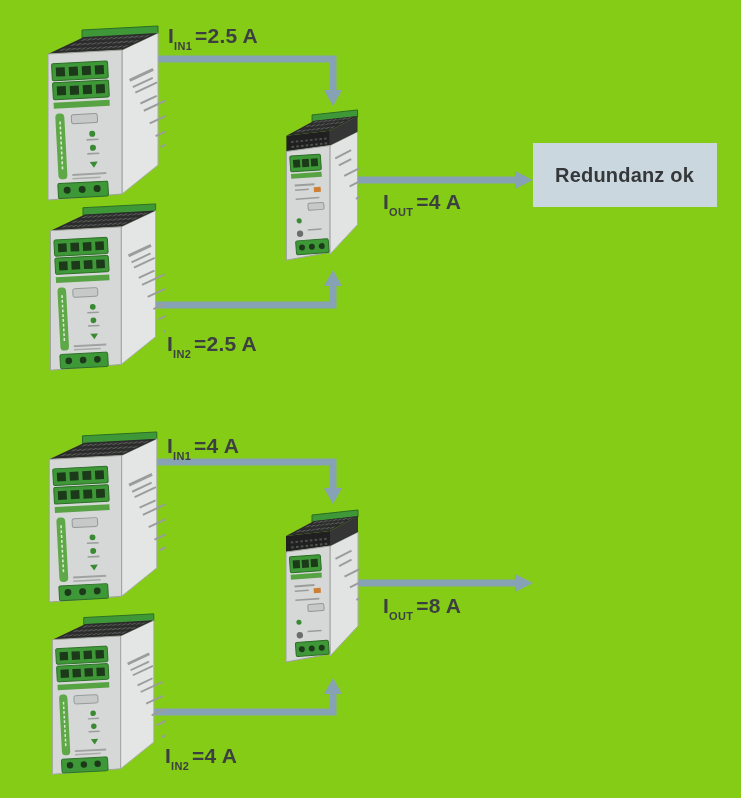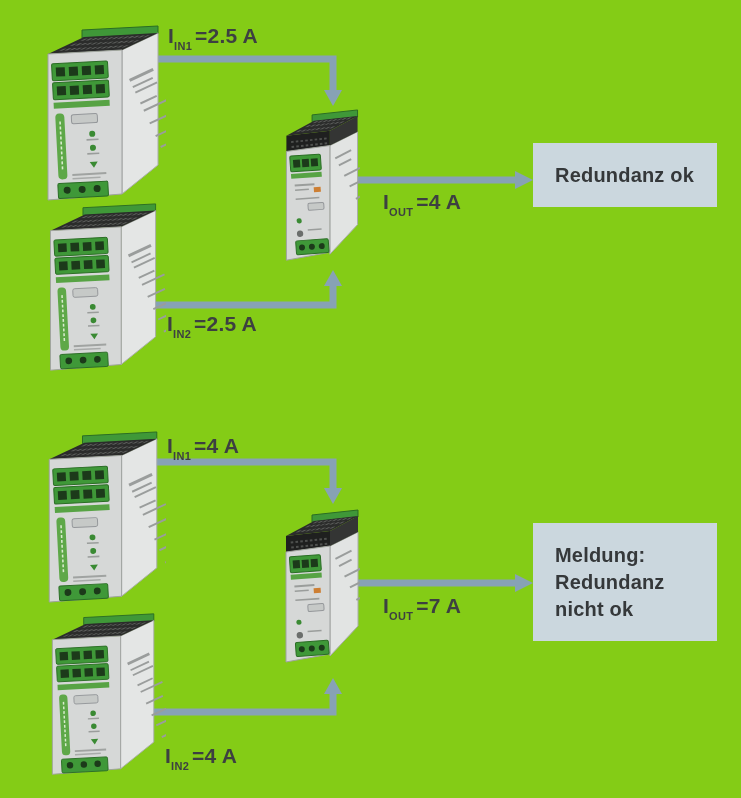--- a/index.html
+++ b/index.html
@@ -211,39 +211,34 @@
   <svg class="dev" style="left:42px;top:612px" width="124" height="166">
       <use href="#sym-psu"></use>
     </svg>
   <svg class="dev" style="left:280px;top:506px" width="80" height="172">
       <use href="#sym-module"></use>
     </svg>
 
   <div class="current-label" style="left:168px;top:24px">
     <span>I</span><sub>IN1</sub><span class="rest">=2.5 A</span>
   </div>
-  <div class="current-label" style="left:167px;top:312px">
+  <div class="current-label" style="left:167px;top:332px">
     <span>I</span><sub>IN2</sub><span class="rest">=2.5 A</span>
   </div>
   <div class="current-label" style="left:383px;top:190px">
     <span>I</span><sub>OUT</sub><span class="rest">=4 A</span>
   </div>
 
   <div class="current-label" style="left:167px;top:434px">
     <span>I</span><sub>IN1</sub><span class="rest">=4 A</span>
   </div>
   <div class="current-label" style="left:165px;top:744px">
     <span>I</span><sub>IN2</sub><span class="rest">=4 A</span>
   </div>
   <div class="current-label" style="left:383px;top:594px">
-    <span>I</span><sub>OUT</sub><span class="rest">=7 A</span>
+    <span>I</span><sub>OUT</sub><span class="rest">=8 A</span>
   </div>
 
   <div class="result-box" style="left:533px;top:143px;width:184px;height:64px">
     <div class="result-text">Redundanz ok</div>
   </div>
-  <div class="result-box" style="left:533px;top:523px;width:184px;height:118px">
-    <div class="result-text">Meldung:
-Redundanz
-nicht ok</div>
-  </div>
 
 </div>
 
 </body></html>

